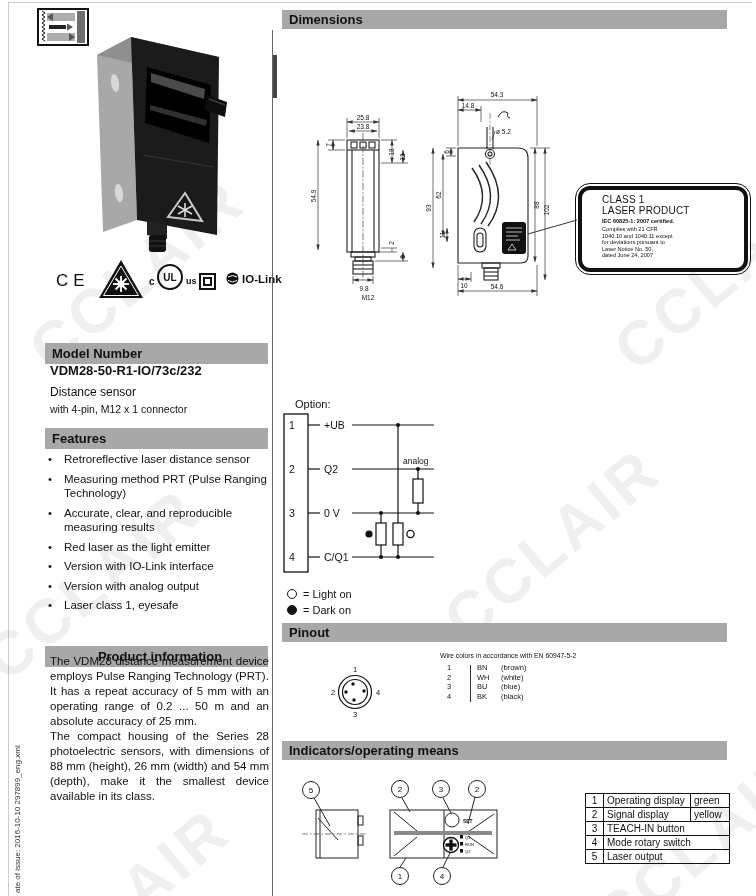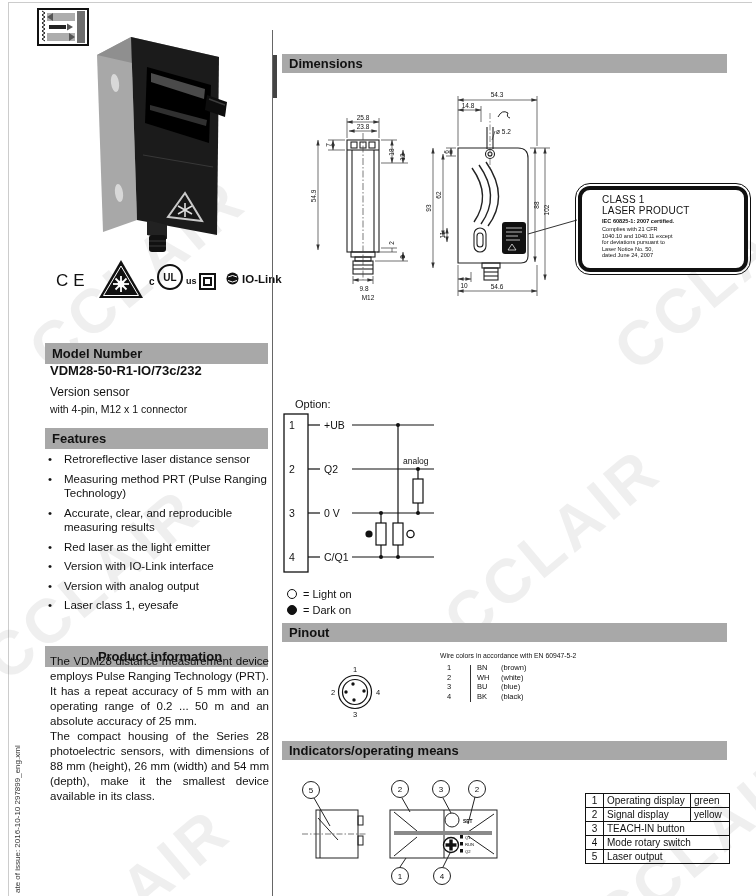--- a/index.html
+++ b/index.html
@@ -135,21 +135,21 @@
   <div class="txt certs iolink">
     <svg width="13" height="13" viewBox="0 0 13 13" style="margin-right:3px;">
       <circle cx="6.5" cy="6.5" r="6" fill="#111"></circle>
       <path d="M2,5 Q6.5,2 11,5 M2,8.5 Q6.5,11.5 11,8.5" stroke="#fff" stroke-width="1" fill="none"></path>
     </svg>
     <span>IO-Link</span>
   </div>
 
   <div class="bar bar-l" style="top:343px;">Model Number</div>
   <div class="txt model-num">VDM28-50-R1-IO/73c/232</div>
-  <div class="txt model-sub">Version sensor</div>
+  <div class="txt model-sub">Distance sensor</div>
   <div class="txt model-con">with 4-pin, M12 x 1 connector</div>
 
   <div class="bar bar-l" style="top:428px;">Features</div>
   <div class="feat">
     <div class="fi">
         <span class="b">•</span>
         <span>Retroreflective laser distance sensor</span>
       </div>
     <div class="fi">
         <span class="b">•</span>
@@ -182,21 +182,21 @@
     <p>The VDM28 distance measurement device employs Pulse Ranging Technology (PRT).</p>
     <p>It has a repeat accuracy of 5 mm with an operating range of 0.2 ... 50 m and an absolute accuracy of 25 mm.</p>
     <p>The compact housing of the Series 28 photoelectric sensors, with dimensions of 88 mm (height), 26 mm (width) and 54 mm (depth), make it the smallest device available in its class.</p>
   </div>
 
   <div class="vside">ate of issue: 2016-10-10  297899_eng.xml</div>
 
   <div class="divider"></div>
   <div class="divseg"></div>
 
-  <div class="bar bar-r" style="top:10px;margin-top:44px;">Dimensions</div>
+  <div class="bar bar-r" style="top:10px;">Dimensions</div>
 
   <svg style="position:absolute;left:278px;top:85px;" width="470" height="250" viewBox="278 85 470 250">
     <defs>
       <marker id="ma" markerWidth="9" markerHeight="8" refX="8" refY="3" orient="auto-start-reverse">
         <path d="M0,0.6 L8.5,3 L0,5.4 z" fill="#333"></path>
       </marker>
     </defs>
 
     <g stroke="#222" stroke-width="1.1" fill="none">
       <rect x="347" y="140" width="32" height="112"></rect>

